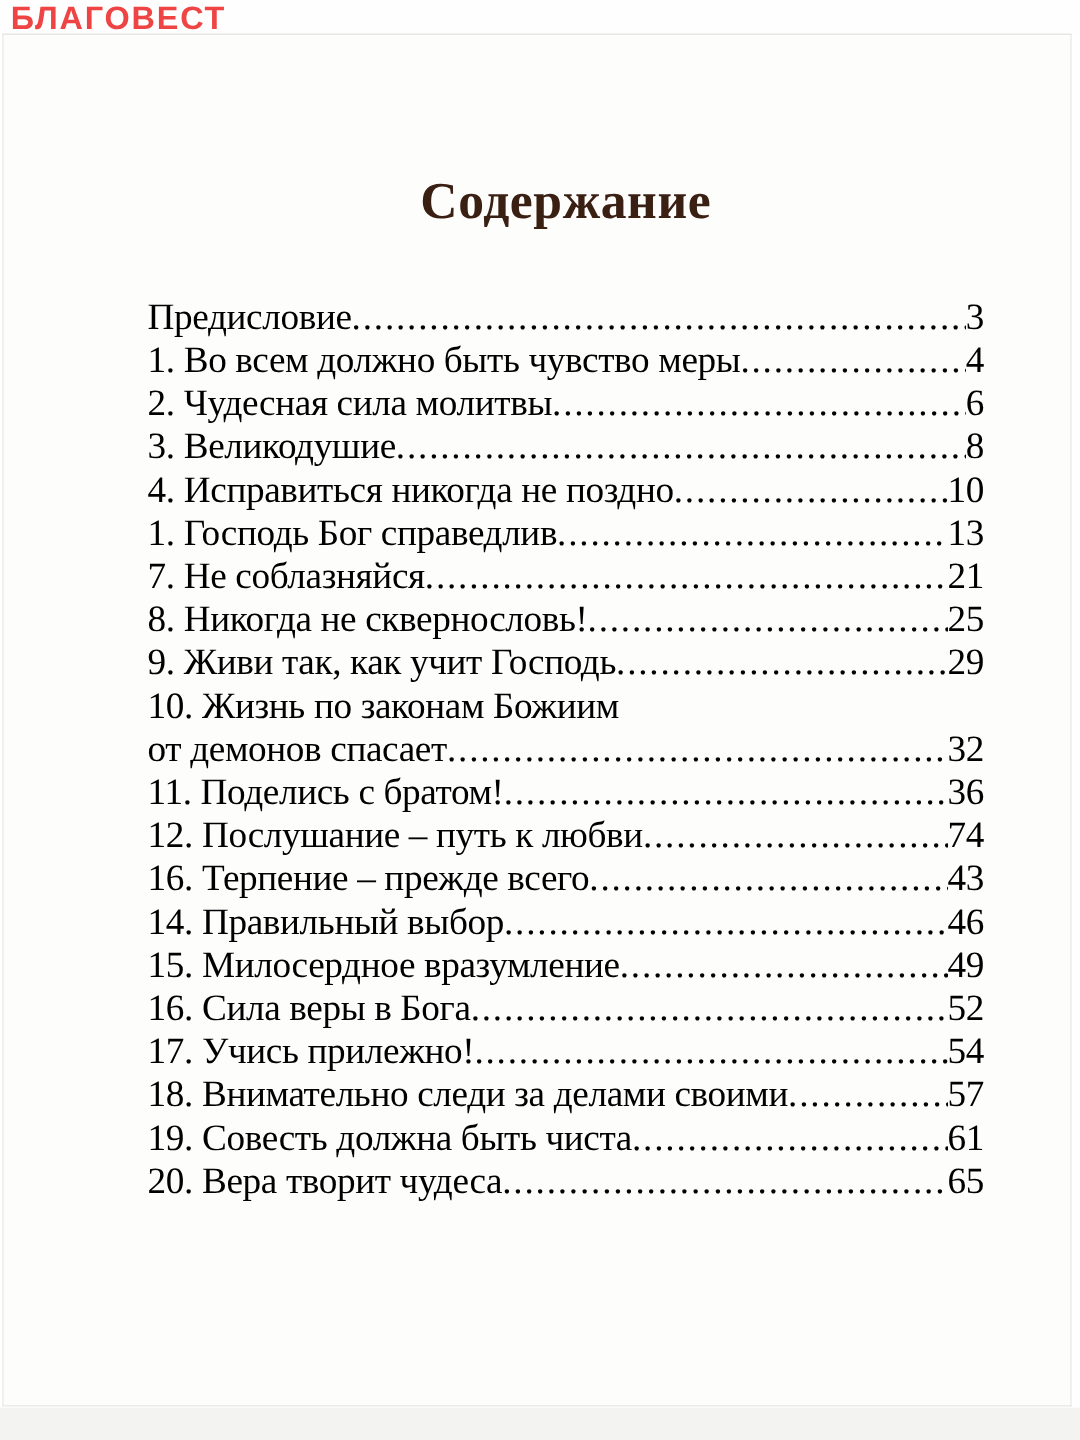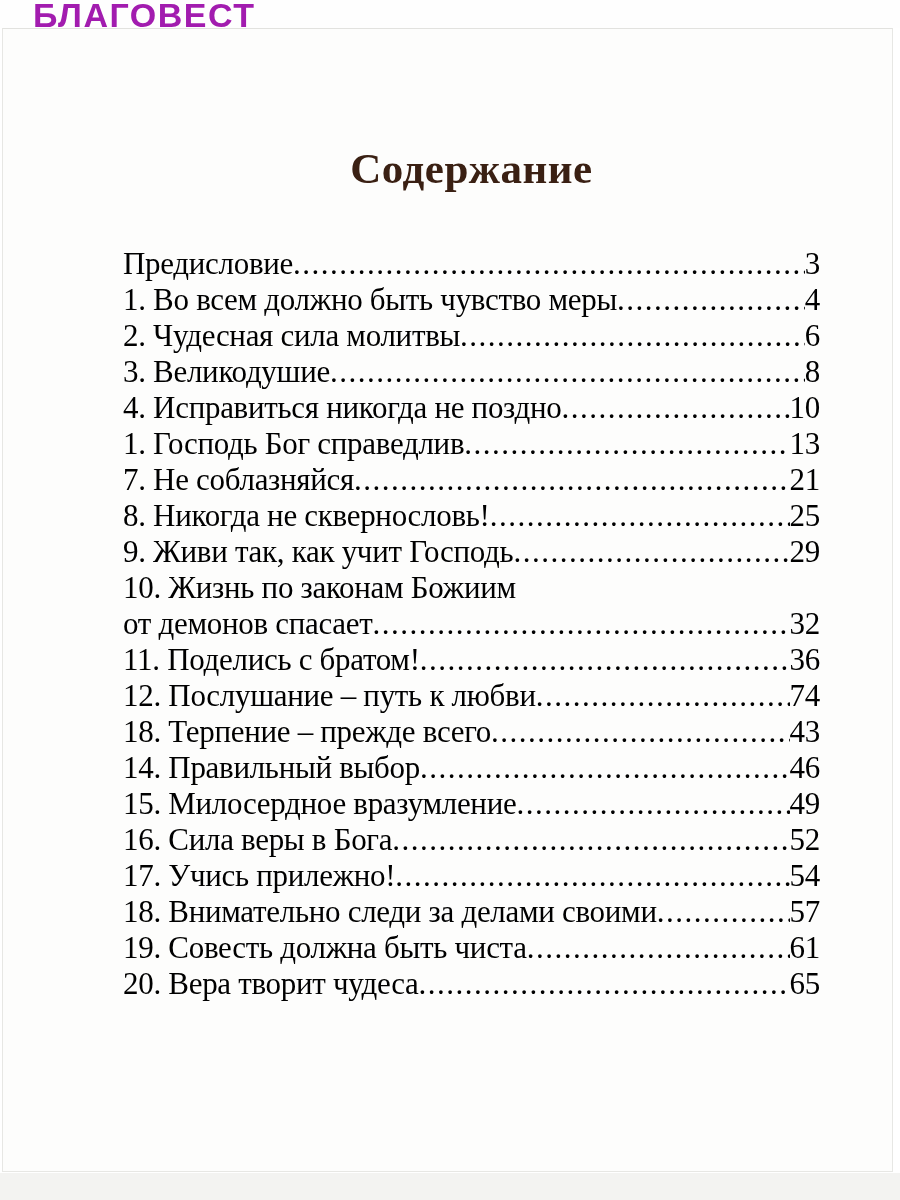--- a/index.html
+++ b/index.html
@@ -19,27 +19,26 @@
     position: absolute;
     left: 0; top: 0;
     width: 900px; height: 28px;
     background: #fefefe;
     display: flex;
     align-items: center;
   }
   .logo-text {
     font-family: "Liberation Sans", "DejaVu Sans", sans-serif;
     font-weight: bold;
-    font-size: 34px;
+    font-size: 27px;
     letter-spacing: 1.5px;
-    color: #a21caf;
+    color: #ef4444;
     padding-left: 9px;
     line-height: 28px;
     transform: translateY(1px);
-    margin-left: 24px;
   }
   
   .book-page {
     position: absolute;
     left: 2px; top: 28px;
     width: 891px; height: 1144px;
     background: #fdfdfc;
     border: 1px solid #e7e7e4;
     border-top-color: #e2e2df;
     padding: 117px 72px 0 120px;
@@ -176,21 +175,21 @@
     <span class="toc-page">36</span>
   </div>
 
   <div class="toc-row">
     <span class="toc-label">12. Послушание – путь к любви</span>
     <span class="toc-leader"></span>
     <span class="toc-page">74</span>
   </div>
 
   <div class="toc-row">
-    <span class="toc-label">18. Терпение – прежде всего</span>
+    <span class="toc-label">16. Терпение – прежде всего</span>
     <span class="toc-leader"></span>
     <span class="toc-page">43</span>
   </div>
 
   <div class="toc-row">
     <span class="toc-label">14. Правильный выбор</span>
     <span class="toc-leader"></span>
     <span class="toc-page">46</span>
   </div>
 

